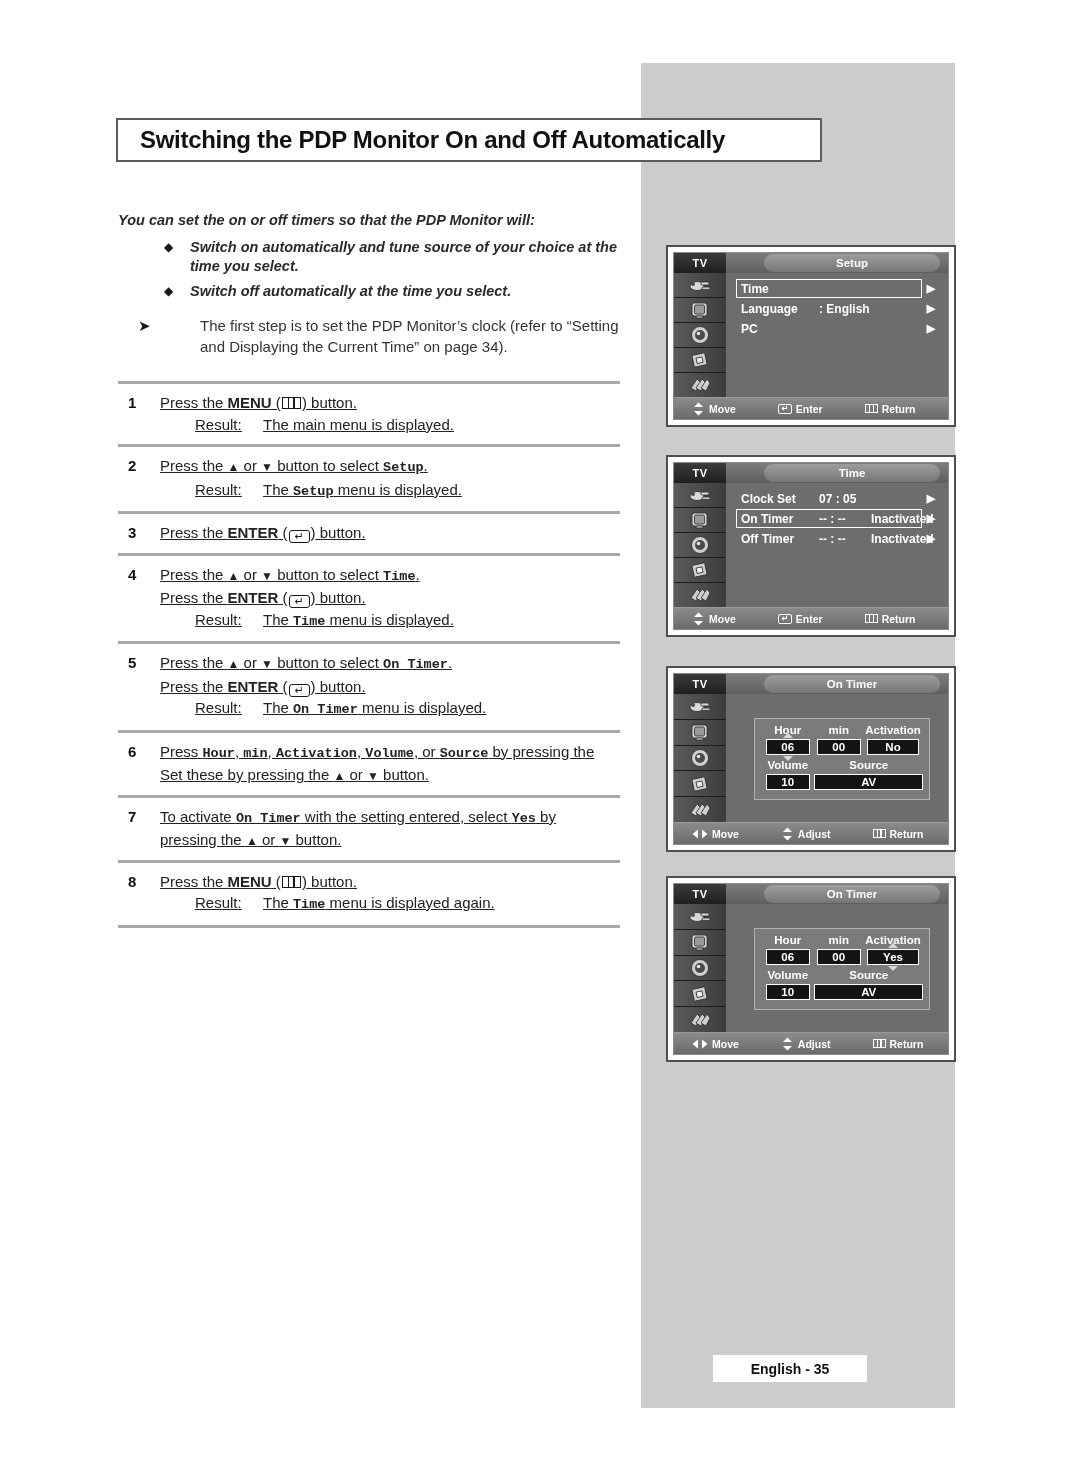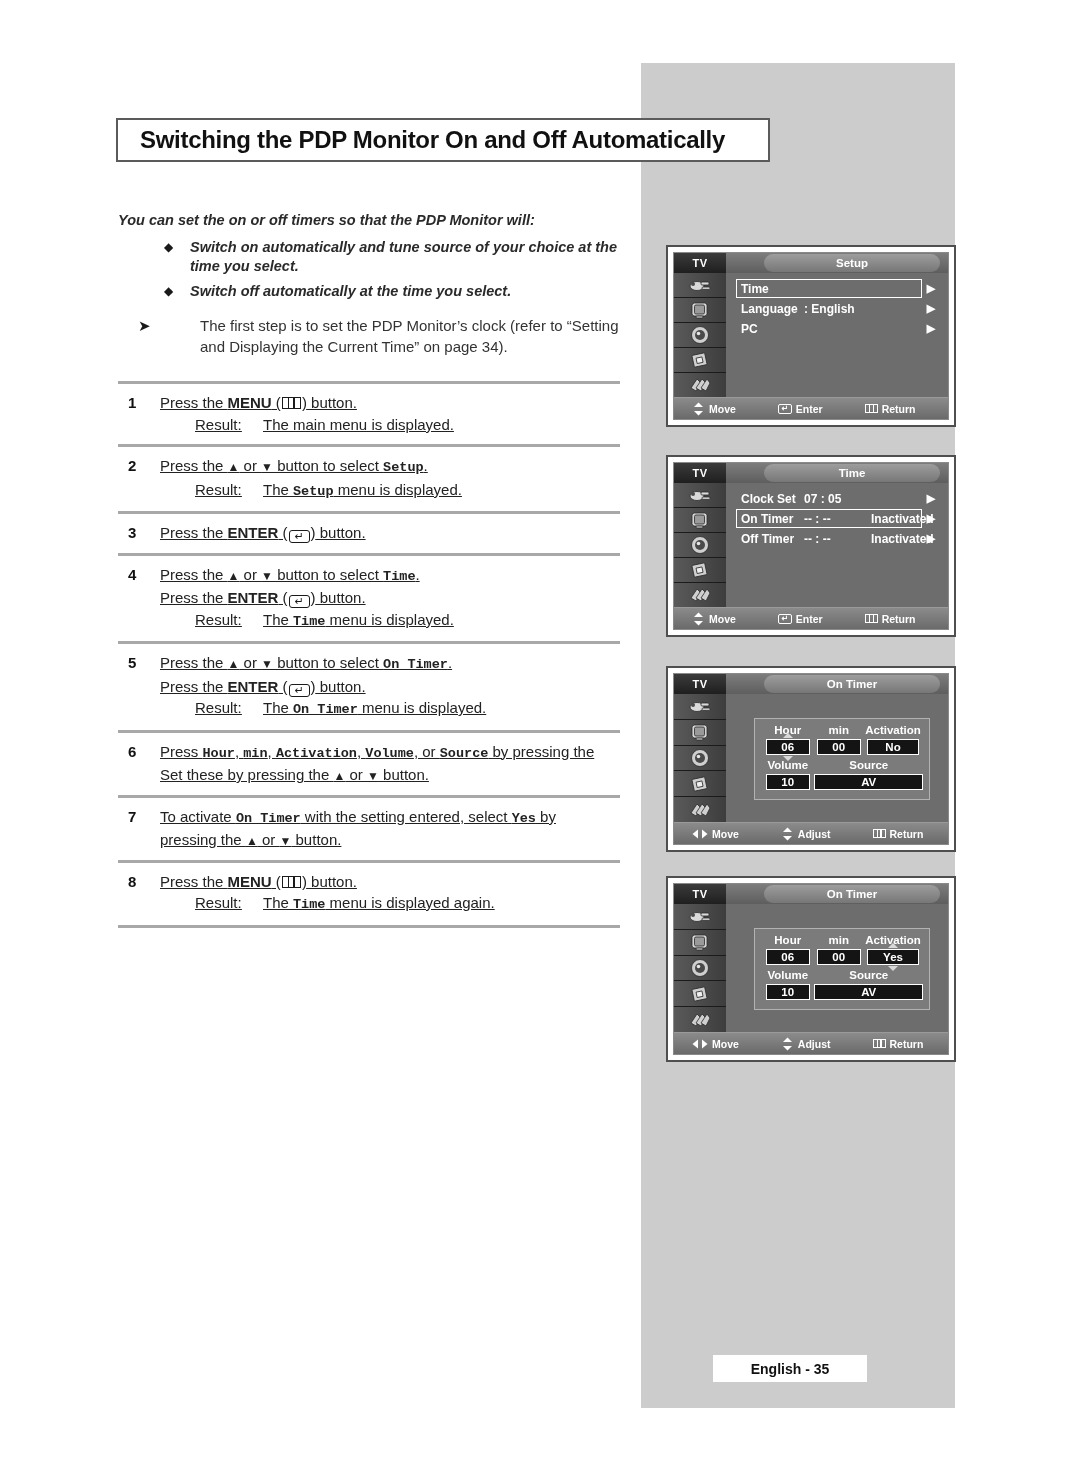--- a/index.html
+++ b/index.html
@@ -24,21 +24,21 @@
     width: 314px;
     height: 1345px;
     background: #cccccc;
   }
 
   
   .title-bar {
     position: absolute;
     left: 116px;
     top: 118px;
-    width: 654px;
+    width: 706px;
     height: 44px;
     background: #ffffff;
     border: 2px solid #5b5b5b;
     box-sizing: border-box;
     display: flex;
     align-items: center;
     padding-left: 22px;
   }
   .title-bar .title-text {
     font-weight: bold;
@@ -348,21 +348,21 @@
   }
   .row-box {
     flex: 1;
     display: flex;
     align-items: center;
     height: 19px;
     border: 1.6px solid transparent;
     box-sizing: border-box;
     padding-left: 4px;
   }
-  .row-col2 { position: absolute; left: 68px; }
+  .row-col2 { position: absolute; left: 83px; }
   .row-col3 { position: absolute; left: 135px; }
   .row-arrow {
     width: 18px;
     flex: 0 0 18px;
     color: #ffffff;
     font-size: 11px;
     text-align: center;
   }
 
   

